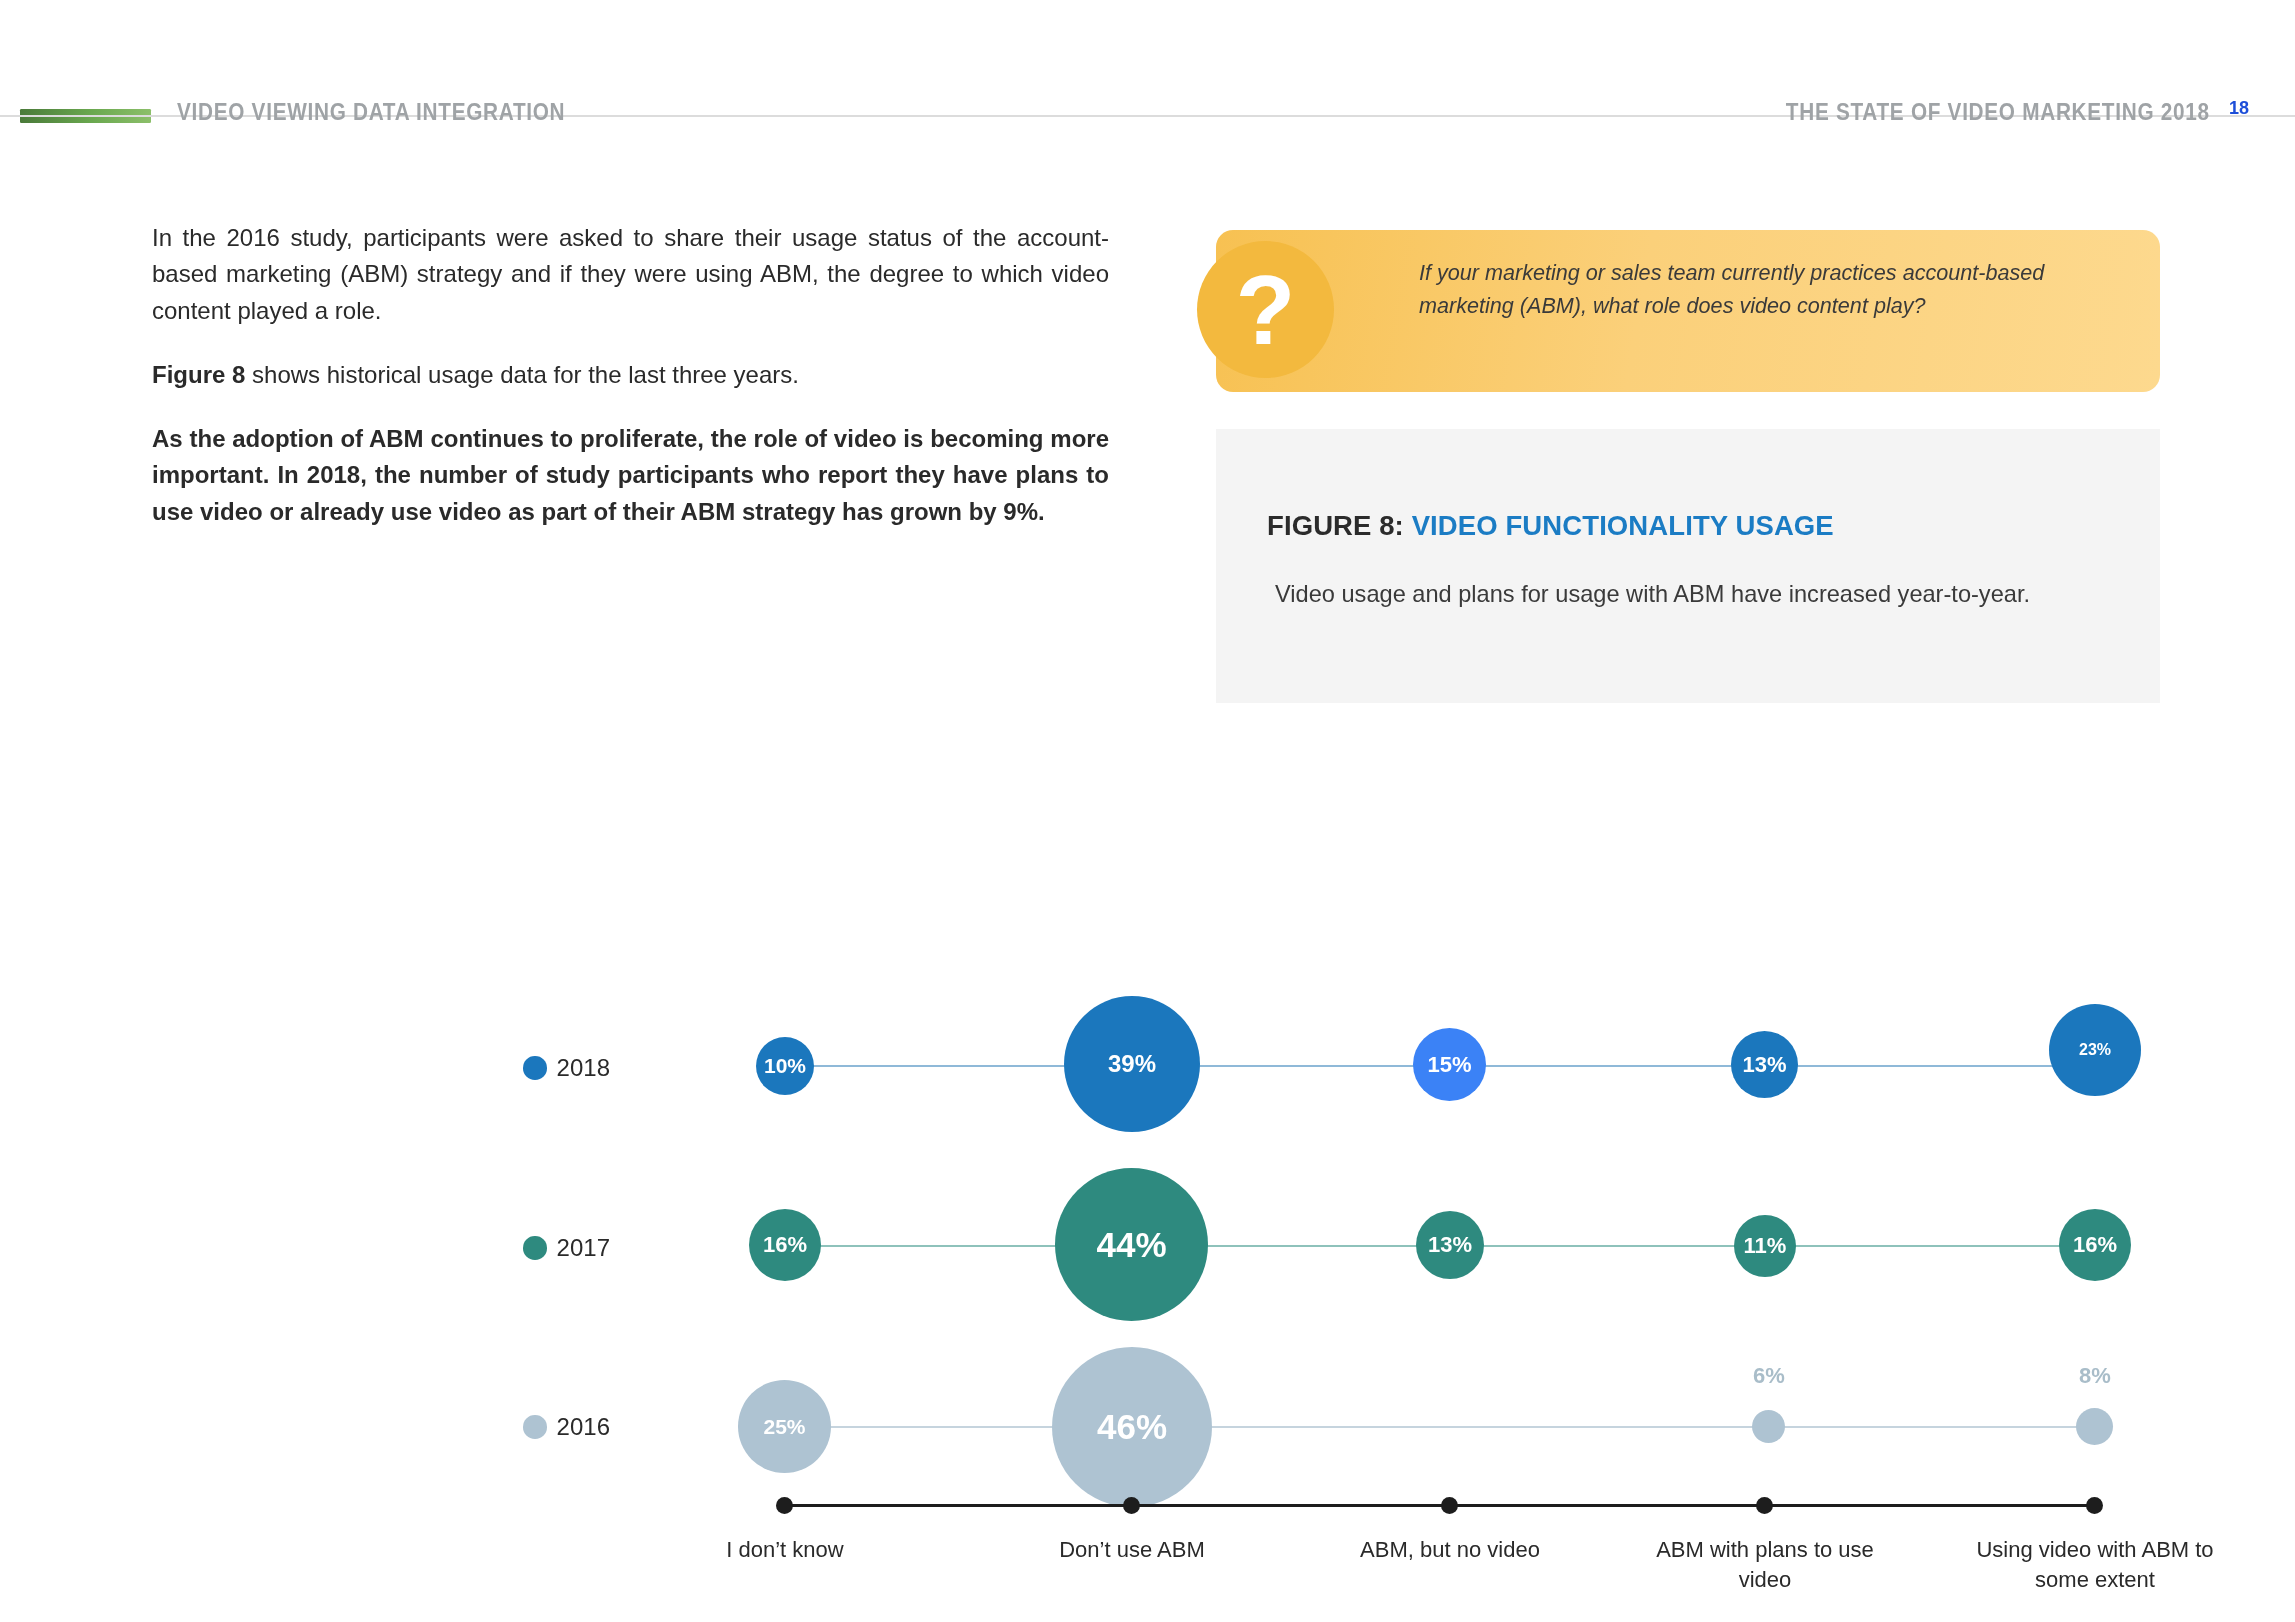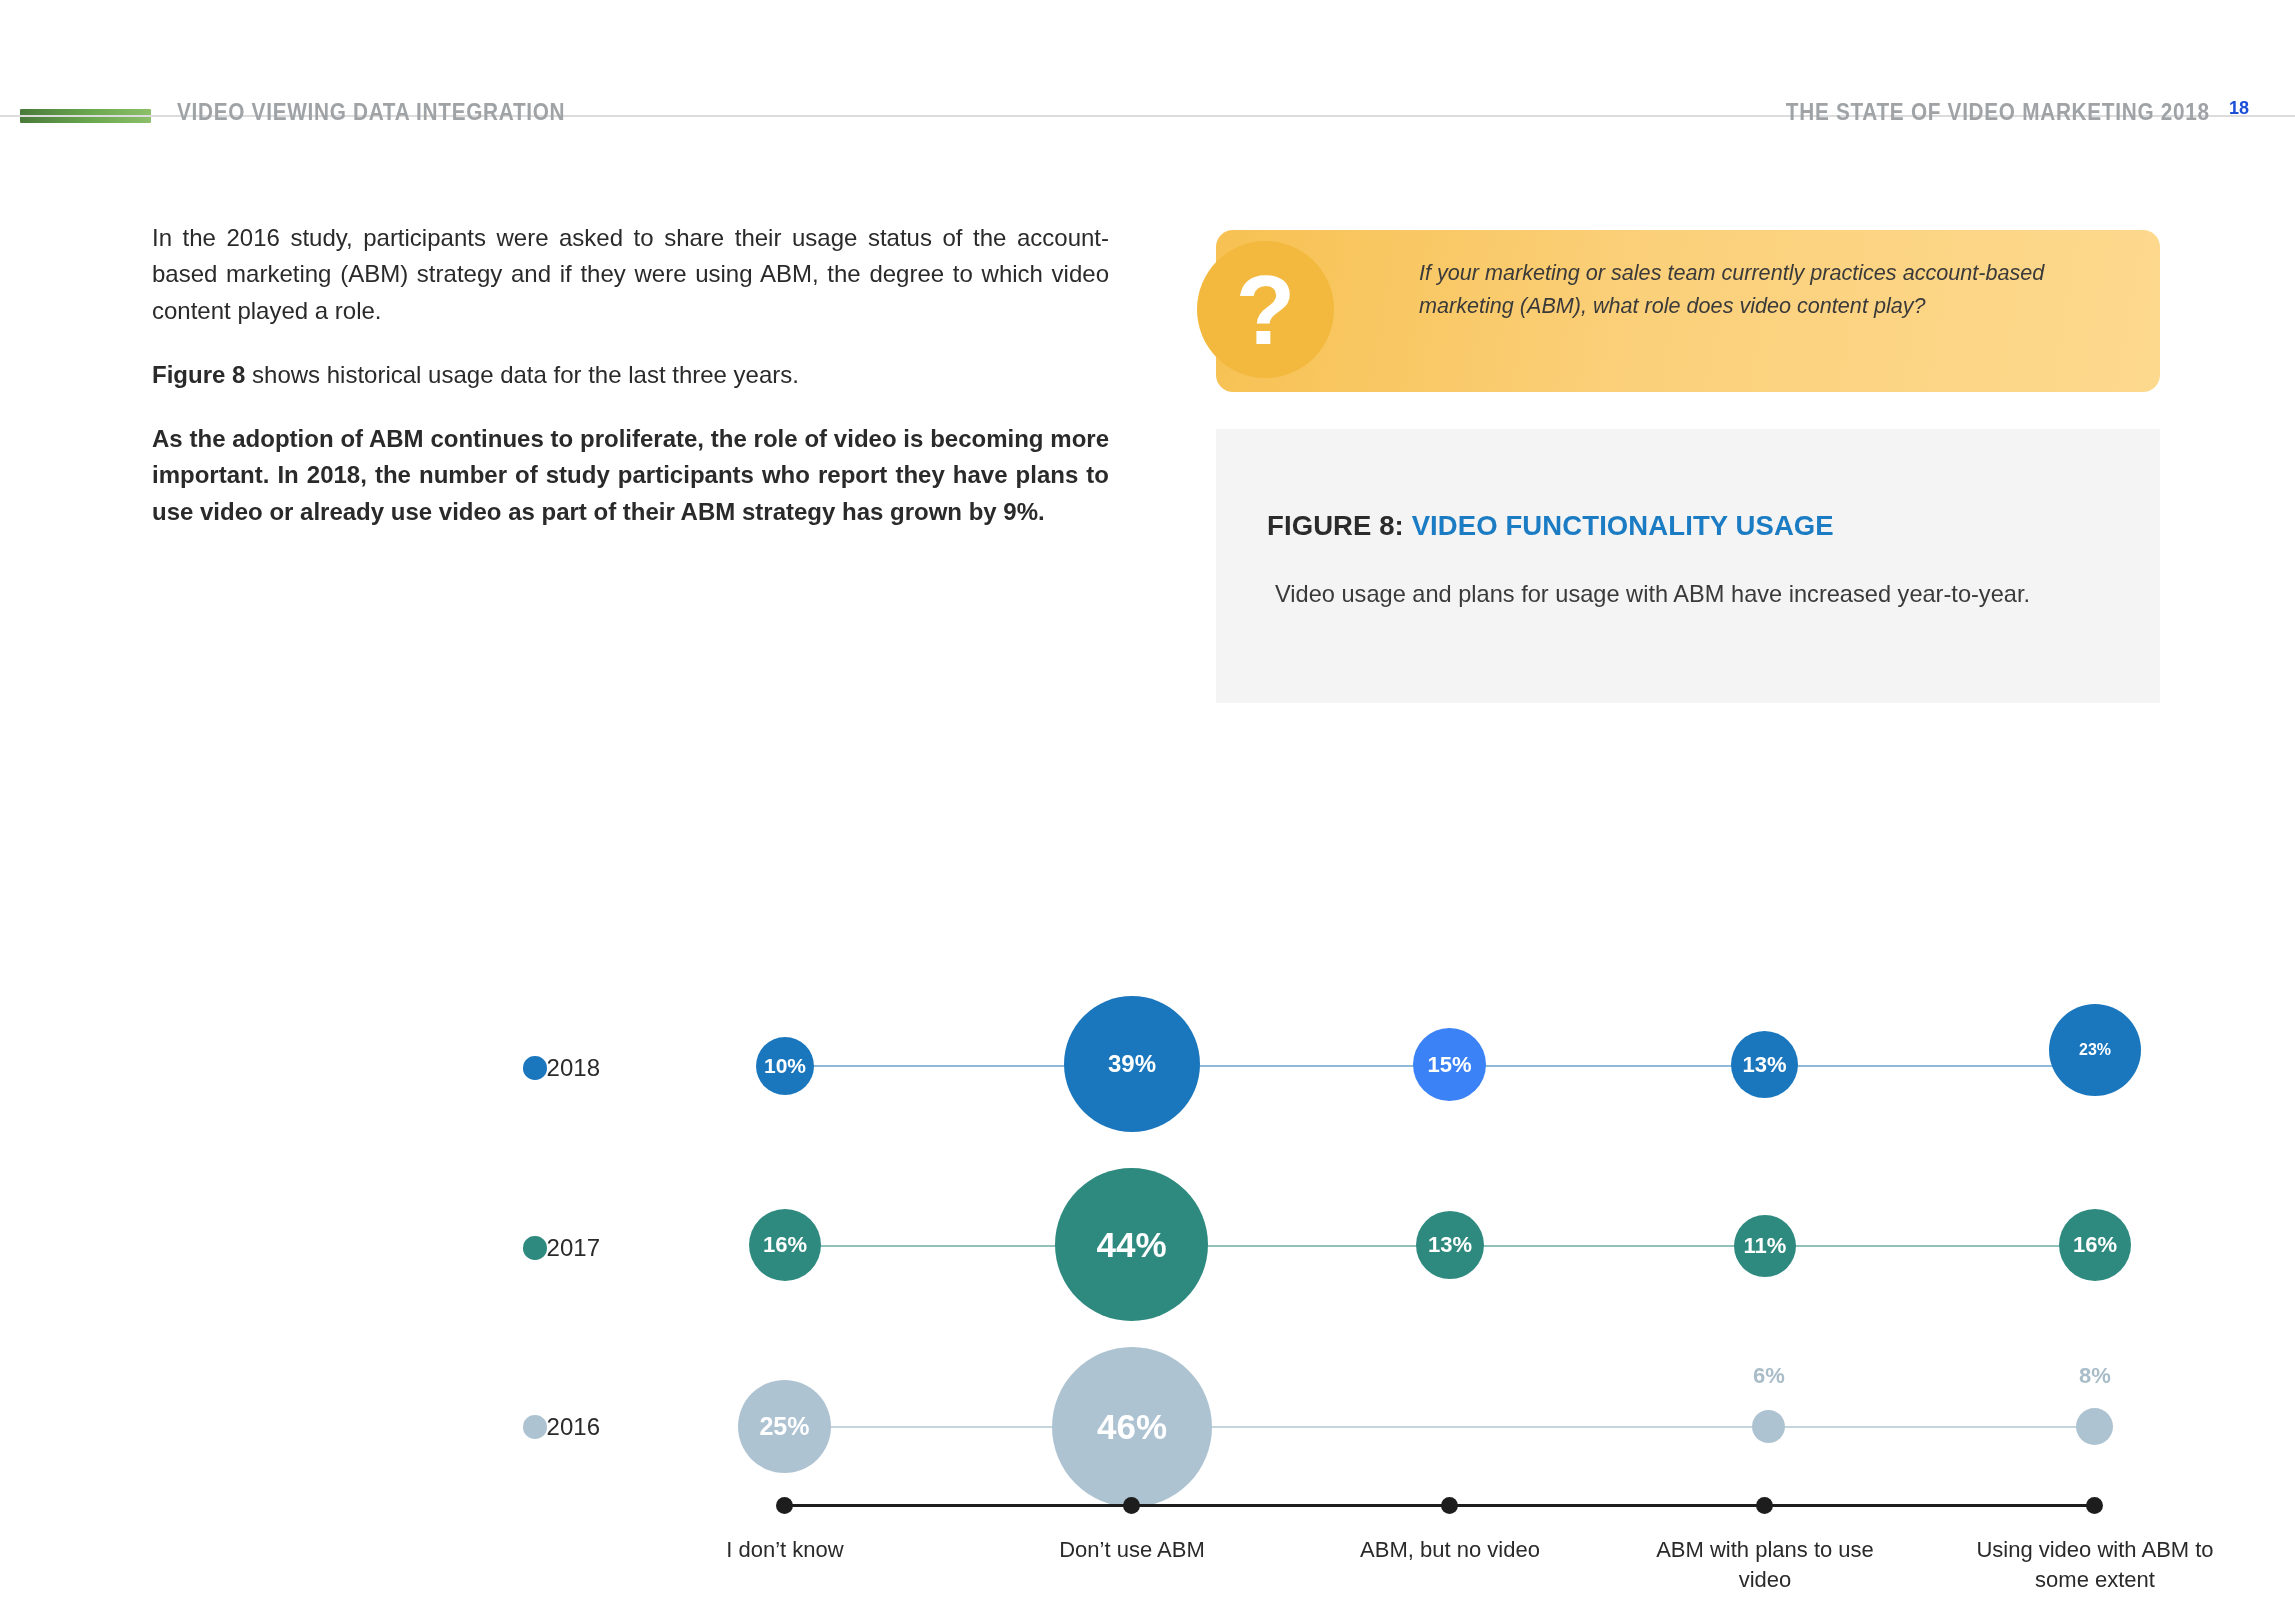--- a/index.html
+++ b/index.html
@@ -168,21 +168,21 @@
     position: absolute;
     left: 484px;
     top: 818px;
     width: 1714px;
     height: 739px;
   }
   .legend-item {
     position: absolute;
     display: flex;
     align-items: center;
-    gap: 0;
+    gap: 10px;
   }
   .legend-dot {
     width: 23.6px;
     height: 23.6px;
     border-radius: 50%;
     display: block;
   }
   .legend-label {
     font-size: 24px;
     color: #2a2a2a;
@@ -281,21 +281,21 @@
   <div class="bubble" style="left:1565px; top:186px; width:92px; height:92px; background:#1b77bd; font-size:16px;">23%</div>
 
   <div class="row-line" style="left:301px; top:427px; width:1315px; background:#8ec2bb;"></div>
   <div class="bubble" style="left:265px; top:391px; width:72px; height:72px; background:#2e8a7f; font-size:22px;">16%</div>
   <div class="bubble" style="left:571px; top:350px; width:153px; height:153px; background:#2e8a7f; font-size:35px;">44%</div>
   <div class="bubble" style="left:932px; top:393px; width:68px; height:68px; background:#2e8a7f; font-size:22px;">13%</div>
   <div class="bubble" style="left:1250px; top:397px; width:62px; height:62px; background:#2e8a7f; font-size:22px;">11%</div>
   <div class="bubble" style="left:1575px; top:391px; width:72px; height:72px; background:#2e8a7f; font-size:22px;">16%</div>
 
   <div class="row-line" style="left:301px; top:608px; width:1315px; background:#c6d4de;"></div>
-  <div class="bubble" style="left:254px; top:562px; width:93px; height:93px; background:#aec3d2; font-size:25px;">25%</div>
+  <div class="bubble" style="left:254px; top:562px; width:93px; height:93px; background:#aec3d2; font-size:21px;">25%</div>
   <div class="bubble" style="left:568px; top:529px; width:160px; height:160px; background:#aec3d2; font-size:35px;">46%</div>
   <div class="bubble" style="left:1268px; top:592px; width:33px; height:33px; background:#aec3d2; font-size:0;"></div>
   <div class="ext-label" style="left:1154px; top:545px; width:262px;">6%</div>
   <div class="bubble" style="left:1592px; top:590px; width:37px; height:37px; background:#aec3d2; font-size:0;"></div>
   <div class="ext-label" style="left:1480px; top:545px; width:262px;">8%</div>
 
   <div class="axis-line" style="left:301px; top:686px; width:1315px;"></div>
   <div class="axis-dot" style="left:292px; top:679px;"></div>
   <div class="axis-dot" style="left:639px; top:679px;"></div>
   <div class="axis-dot" style="left:957px; top:679px;"></div>

